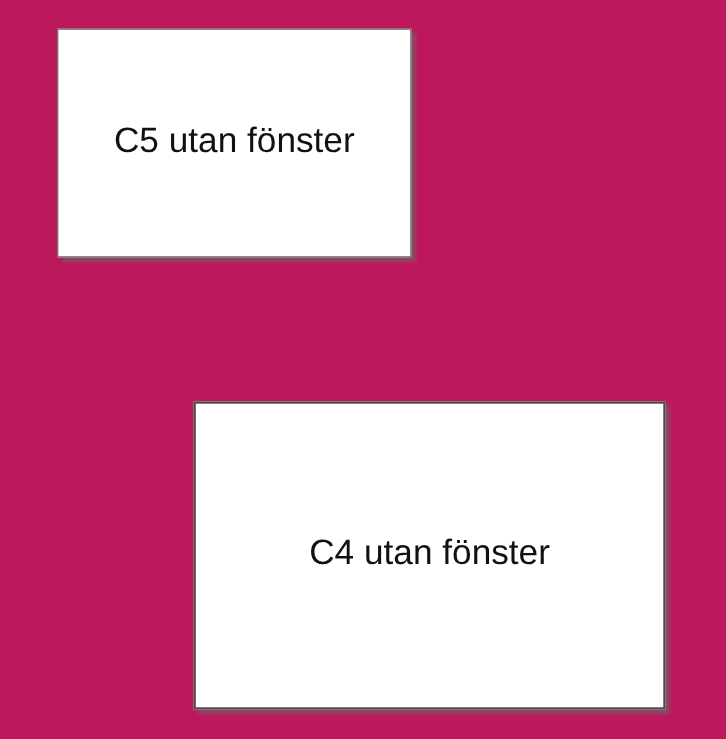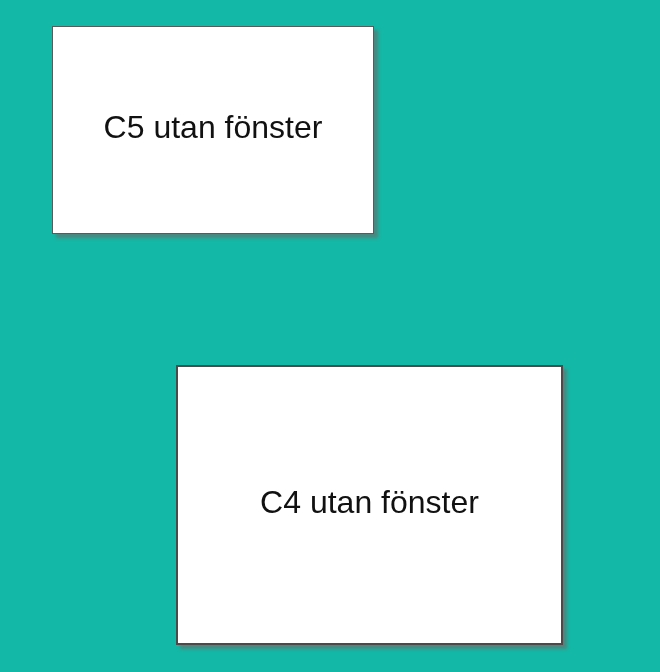--- a/index.html
+++ b/index.html
@@ -10,21 +10,21 @@
     width: 660px;
     height: 672px;
     overflow: hidden;
     background: #f4f4f4;
     font-family: "Liberation Sans", sans-serif;
   }
   .canvas {
     position: relative;
     width: 660px;
     height: 672px;
-    background: #14b8a6;
+    background: #be185d;
   }
   .envelope {
     position: absolute;
     box-sizing: border-box;
     background: #ffffff;
     display: flex;
     align-items: center;
     justify-content: center;
     cursor: pointer;
   }
@@ -32,21 +32,21 @@
     left: 52px;
     top: 26px;
     width: 322px;
     height: 208px;
     border: 1.5px solid #5a5a5a;
     box-shadow: 4px 4px 3px rgba(105, 105, 105, 0.6);
   }
   .envelope-c4 {
     left: 176px;
     top: 365px;
-    width: 387px;
+    width: 429px;
     height: 280px;
     border: 2px solid #4a4a4a;
     box-shadow: 4px 4px 3px rgba(105, 105, 105, 0.6);
   }
   .envelope-label {
     color: #111111;
     font-size: 32px;
     font-weight: 400;
     line-height: 1;
     white-space: nowrap;

